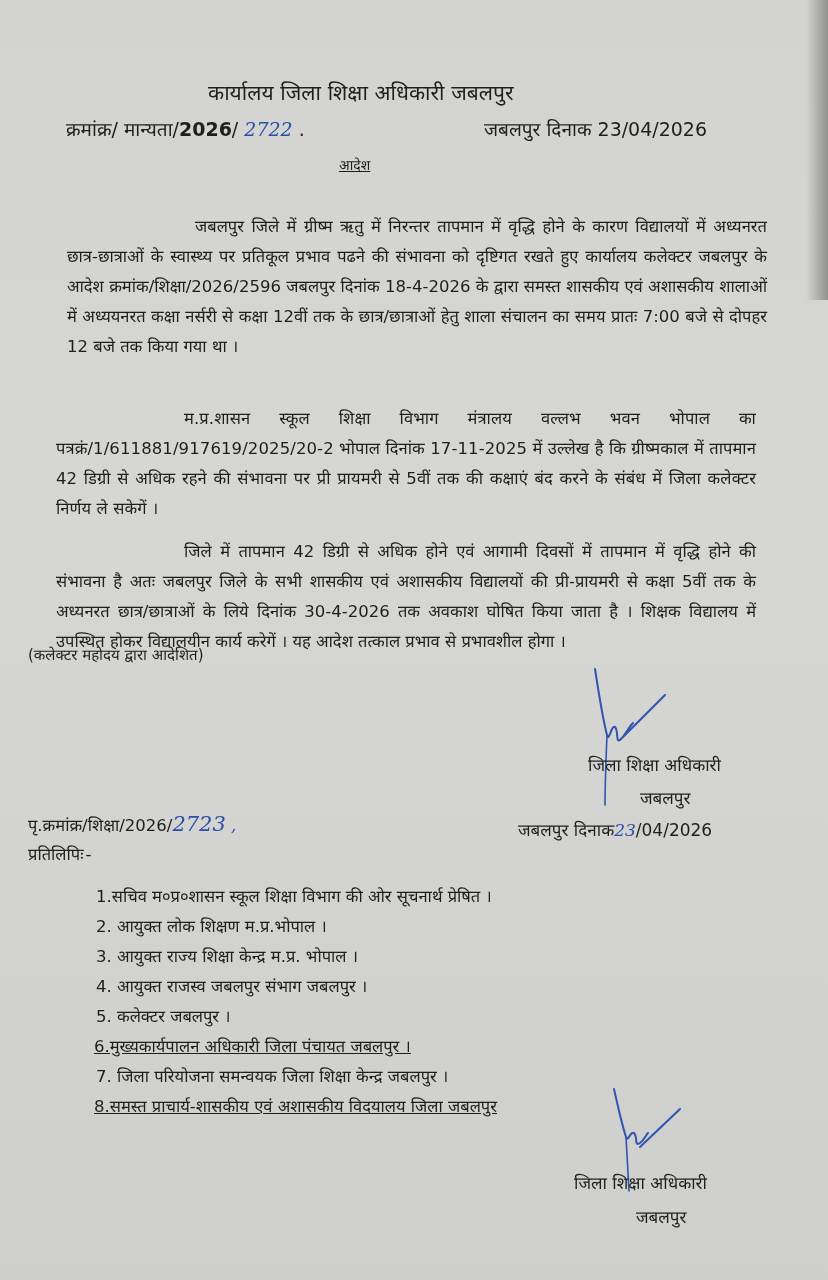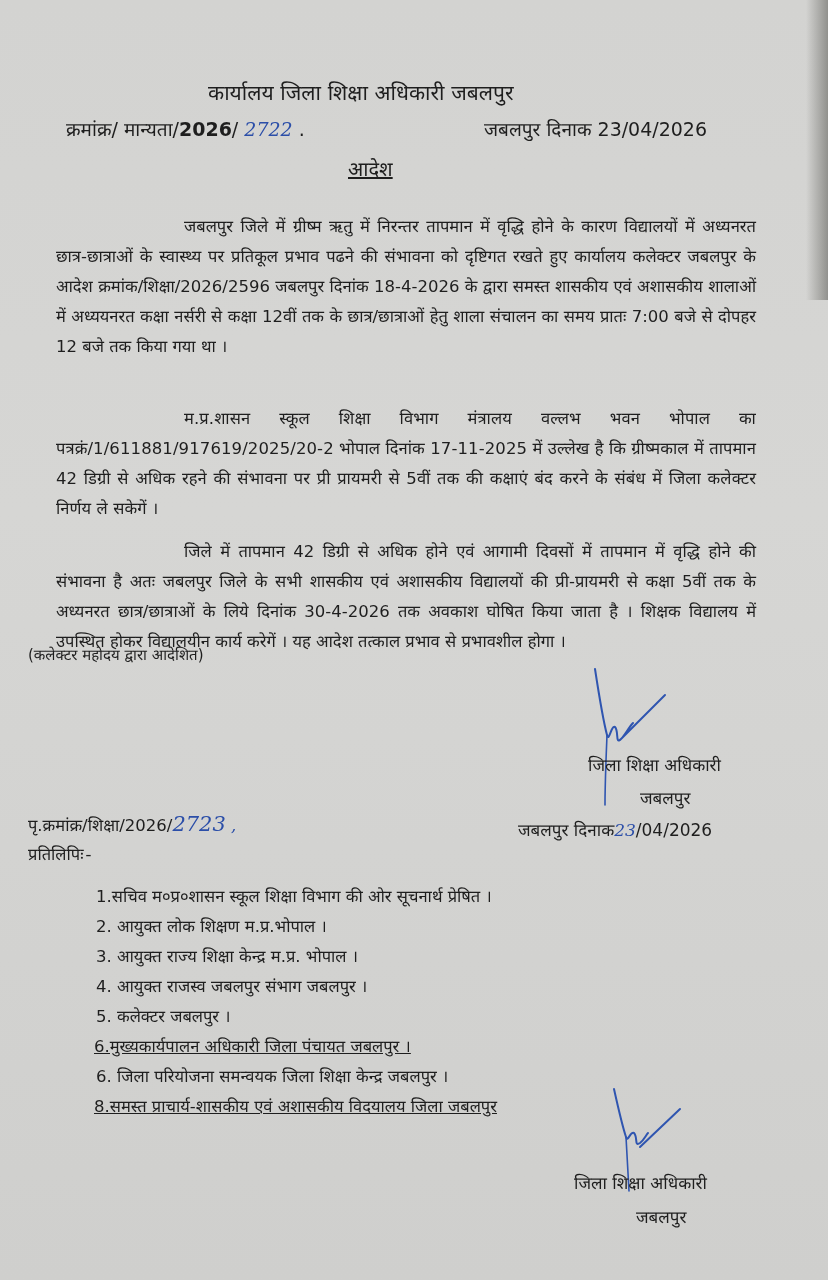--- a/index.html
+++ b/index.html
@@ -12,28 +12,28 @@
   .shadow-right {
     position: absolute; top: 0; right: 0; width: 22px; height: 300px;
     background: linear-gradient(90deg, rgba(120,120,115,0) 0%, rgba(90,90,85,0.55) 100%);
   }
   .abs { position: absolute; white-space: nowrap; }
   .office-title { left: 208px; top: 78px; font-size: 21px; text-align: center; }
   .ref-line { left: 57px; top: 116px; font-size: 19px; margin-left: 9px; }
   .ref-line b { font-weight: bold; }
   .hand { color: #2b4ea8; font-family: "DejaVu Serif", serif; font-style: italic; }
   .date-line { left: 484px; top: 116px; font-size: 19px; }
-  .order-heading { left: 348px; top: 155px; font-size: 20px; text-decoration: underline; }
+  .order-heading { left: 339px; top: 155px; font-size: 14px; text-decoration: underline; }
   .para {
     position: absolute; left: 56px; width: 700px;
     font-size: 16.5px; line-height: 30px; text-align: justify;
     text-align-last: left;
   }
   .para .indent { display: inline-block; width: 128px; }
-  .p1 { top: 212px; }
+  .p1 { top: 212px; margin-left: 11px; }
   .p2 { top: 404px; letter-spacing: 0.1px; }
   .p3 { top: 537px; }
   .ordered-by { left: 28px; top: 644px; font-size: 15px; }
   .sig-title-1 { left: 588px; top: 753px; font-size: 17px; }
   .sig-city-1 { left: 640px; top: 786px; font-size: 17px; }
   .endorse-ref { left: 28px; top: 812px; font-size: 16.5px; }
   .endorse-date { left: 518px; top: 818px; font-size: 17px; }
   .copy-label { left: 28px; top: 842px; font-size: 16.5px; font-family: Liberation Mono, monospace; }
   .copy-list { position: absolute; left: 88px; top: 874px; list-style: none; margin: 8px; padding: 0; }
   .copy-list li { height: 30px; line-height: 30px; font-size: 16.5px; white-space: nowrap; }
@@ -77,21 +77,21 @@
 
 <div class="abs copy-label">प्रतिलिपिः-</div>
 
 <ul class="copy-list">
   <li>1.सचिव म०प्र०शासन स्कूल शिक्षा विभाग की ओर सूचनार्थ प्रेषित ।</li>
   <li>2. आयुक्त लोक शिक्षण म.प्र.भोपाल ।</li>
   <li>3. आयुक्त राज्य शिक्षा केन्द्र म.प्र. भोपाल ।</li>
   <li>4. आयुक्त राजस्व जबलपुर संभाग जबलपुर ।</li>
   <li>5. कलेक्टर जबलपुर ।</li>
   <li class="shift">6.मुख्यकार्यपालन अधिकारी जिला पंचायत जबलपुर ।</li>
-  <li>6. जिला परियोजना समन्वयक जिला शिक्षा केन्द्र जबलपुर ।</li>
+  <li>7. जिला परियोजना समन्वयक जिला शिक्षा केन्द्र जबलपुर ।</li>
   <li class="shift">8.समस्त प्राचार्य-शासकीय एवं अशासकीय विदयालय जिला जबलपुर</li>
 </ul>
 
 <svg class="signature" style="left:610px; top:1085px;" width="80" height="110" viewBox="0 0 80 110">
   <path d="M4 4 C 8 22, 12 40, 16 52 C 18 58, 20 46, 24 48 C 28 52, 24 62, 30 58 C 34 55, 36 50, 38 48 M 30 62 L 70 24" stroke="#2f55b0" stroke-width="2" fill="none" stroke-linecap="round"></path>
   <path d="M16 52 C 17 70, 18 88, 19 106" stroke="#2f55b0" stroke-width="1.6" fill="none" stroke-linecap="round"></path>
 </svg>
 
 <div class="abs sig-title-2">जिला शिक्षा अधिकारी</div>
 <div class="abs sig-city-2">जबलपुर</div>

